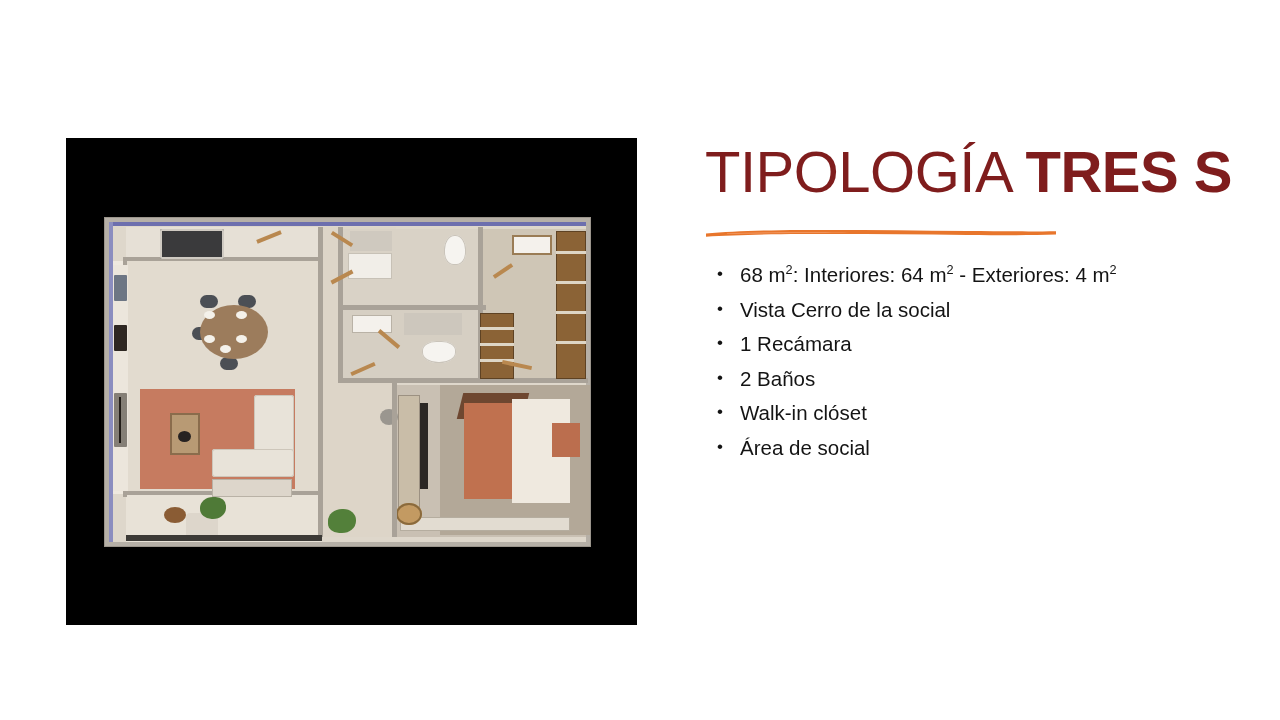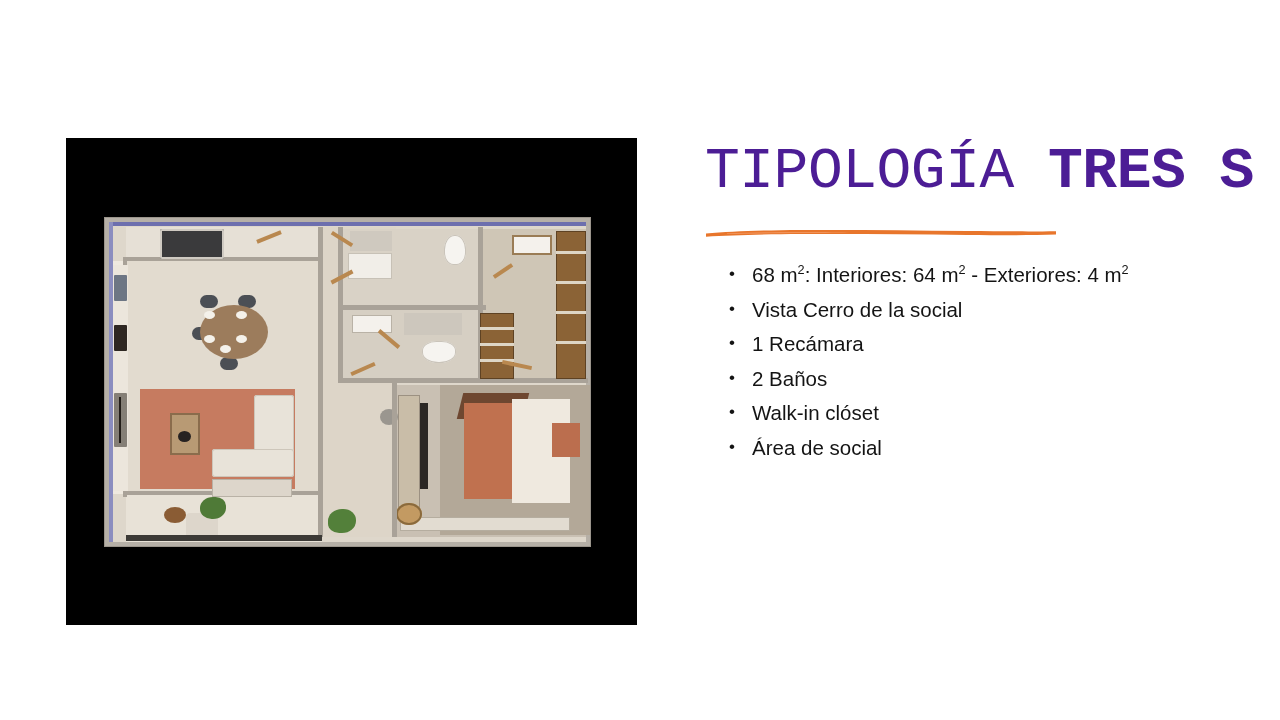--- a/index.html
+++ b/index.html
@@ -191,40 +191,39 @@
     position: absolute;
     left: 705px;
     top: 140px;
     width: 520px;
   }
 
   #title {
     font-size: 58px;
     line-height: 64px;
     letter-spacing: -0.5px;
-    color: #4c1d95;
+    color: #7f1d1d;
     white-space: nowrap;
     margin: 0;
     font-weight: 400;
-    font-family: Liberation Mono, monospace;
   }
   #title .bold {
     font-weight: 700;
   }
 
   #rule {
     margin-top: 21px;
     margin-left: 0;
     width: 352px;
     height: 13px;
     display: block;
   }
 
   #bullets {
-    margin: 12px;
+    margin: 0;
     padding: 0;
     list-style: none;
     margin-top: 20px;
   }
   #bullets li {
     position: relative;
     font-size: 20.5px;
     line-height: 34.6px;
     color: #141414;
     padding-left: 35px;

